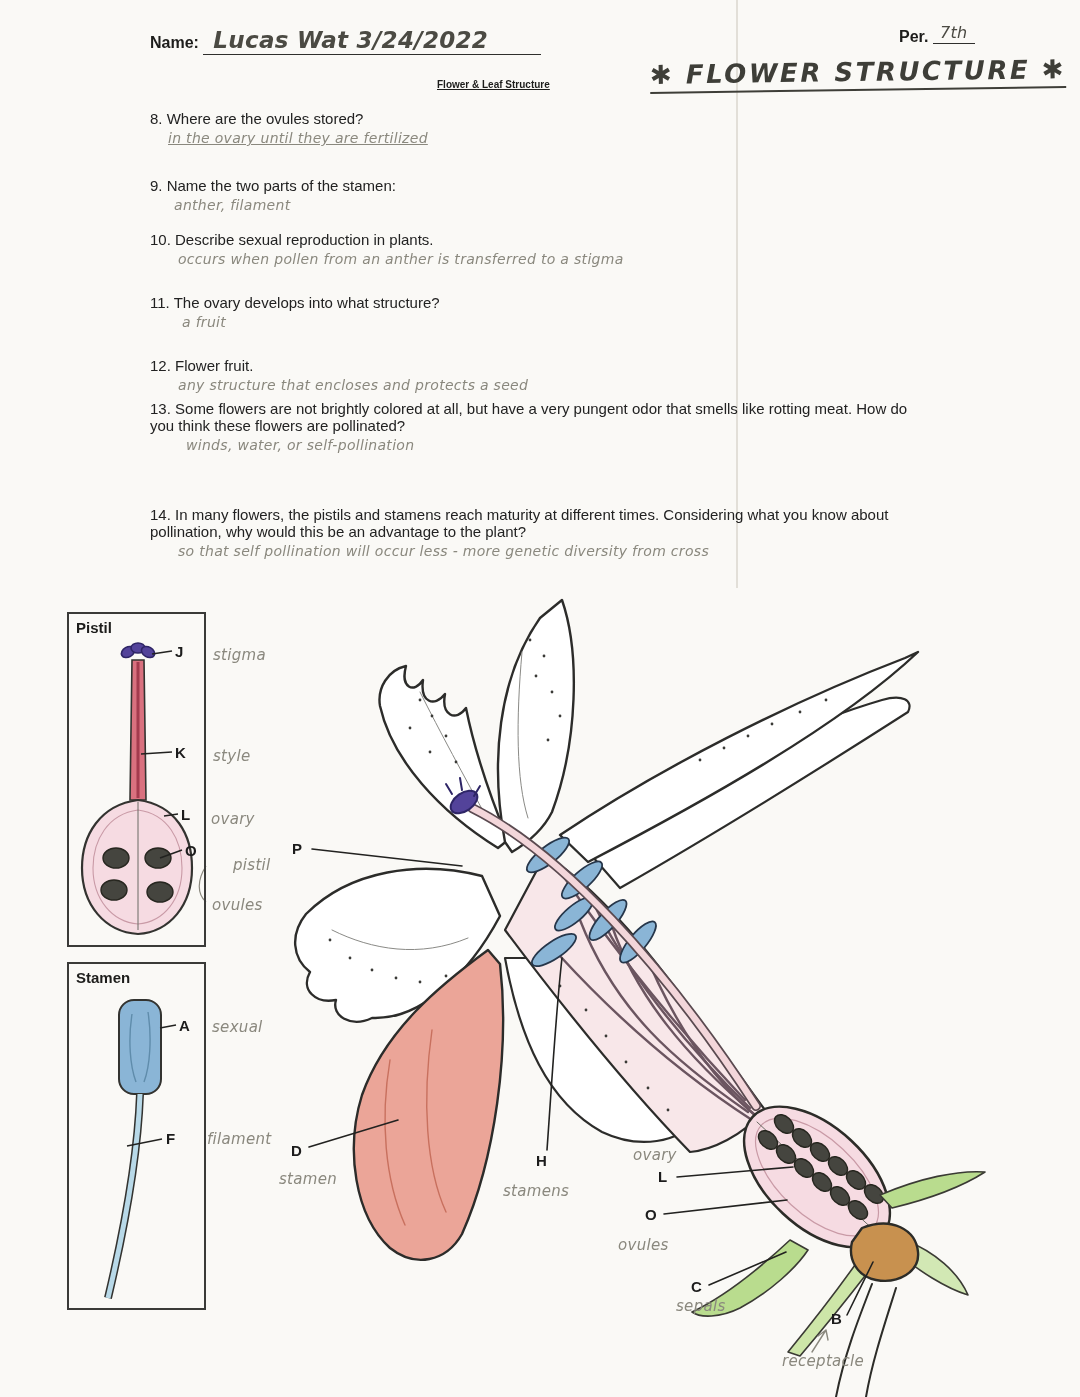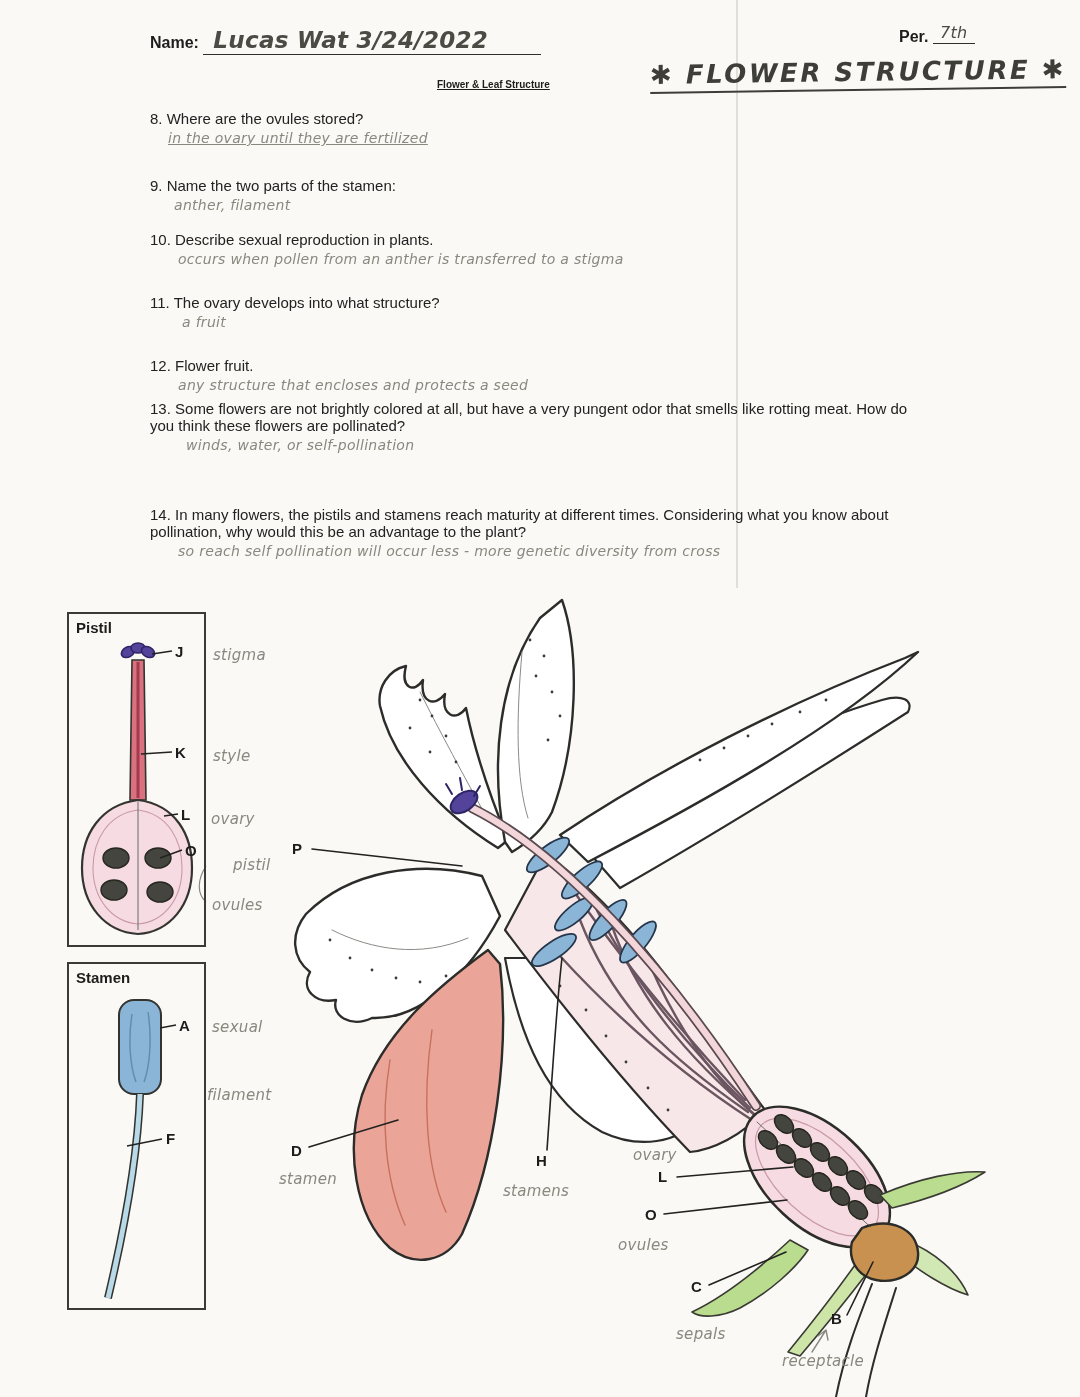--- a/index.html
+++ b/index.html
@@ -80,21 +80,21 @@
     <div class="ans hand">any structure that encloses and protects a seed</div>
   </div>
 
   <div class="q abs" style="top:400px;">
     <div class="q-text"><span>13.</span> <span>Some flowers are not brightly colored at all, but have a very pungent odor that smells like rotting meat. How do you think these flowers are pollinated?</span></div>
     <div class="ans hand" style="margin-left:36px;">winds, water, or self-pollination</div>
   </div>
 
   <div class="q abs" style="top:506px;">
     <div class="q-text"><span>14.</span> <span>In many flowers, the pistils and stamens reach maturity at different times. Considering what you know about pollination, why would this be an advantage to the plant?</span></div>
-    <div class="ans hand">so reach self pollination will occur less - more genetic diversity from cross</div>
+    <div class="ans hand">so that self pollination will occur less - more genetic diversity from cross</div>
   </div>
 
   <svg id="art" width="1080" height="1397" viewBox="0 0 1080 1397">
 
     <g stroke-linejoin="round" stroke-linecap="round">
 
       <path d="M585,848 C680,782 790,727 882,700 C902,694 914,700 908,712 C830,762 718,832 620,888 Z" fill="#ffffff" stroke="#2c2c2a" stroke-width="2.2"></path>
       <path d="M560,835 C660,768 790,702 905,658 L918,652 C840,726 703,802 588,862 Z" fill="#ffffff" stroke="#2c2c2a" stroke-width="2.4"></path>
 
       <path d="M498,848 C440,812 392,760 380,706 C377,688 388,670 406,666 C400,688 414,694 423,680 C420,702 434,708 445,694 C441,716 456,722 466,708 C474,748 490,796 508,840 Z" fill="#ffffff" stroke="#2c2c2a" stroke-width="2.4"></path>
@@ -269,30 +269,30 @@
 
   <div class="abs hand" style="left:213px; top:646px; font-size:15px;">stigma</div>
   <div class="abs hand" style="left:213px; top:747px; font-size:15px;">style</div>
   <div class="abs hand" style="left:211px; top:810px; font-size:15px;">ovary</div>
   <div class="abs hand" style="left:233px; top:856px; font-size:15px;">pistil</div>
   <div class="abs hand" style="left:212px; top:896px; font-size:15px;">ovules</div>
 
   <div class="abs cap" style="left:179px; top:1017px;">A</div>
   <div class="abs cap" style="left:166px; top:1130px;">F</div>
   <div class="abs hand" style="left:212px; top:1018px; font-size:15px;">sexual</div>
-  <div class="abs hand" style="left:207px; top:1086px; font-size:15px;">filament</div>
+  <div class="abs hand" style="left:207px; top:1130px; font-size:15px;">filament</div>
 
   <div class="abs cap" style="left:292px; top:840px;">P</div>
   <div class="abs cap" style="left:291px; top:1142px;">D</div>
   <div class="abs cap" style="left:536px; top:1152px;">H</div>
   <div class="abs cap" style="left:658px; top:1168px;">L</div>
   <div class="abs cap" style="left:645px; top:1206px;">O</div>
   <div class="abs cap" style="left:691px; top:1278px;">C</div>
   <div class="abs cap" style="left:831px; top:1310px;">B</div>
 
   <div class="abs hand" style="left:279px; top:1170px; font-size:15px;">stamen</div>
   <div class="abs hand" style="left:503px; top:1182px; font-size:15px;">stamens</div>
   <div class="abs hand" style="left:633px; top:1146px; font-size:15px;">ovary</div>
   <div class="abs hand" style="left:618px; top:1236px; font-size:15px;">ovules</div>
-  <div class="abs hand" style="left:676px; top:1297px; font-size:15px;margin-top:28px;">sepals</div>
+  <div class="abs hand" style="left:676px; top:1297px; font-size:15px;">sepals</div>
   <div class="abs hand" style="left:782px; top:1352px; font-size:15px;">receptacle</div>
 
 </div>
 
 </body></html>

